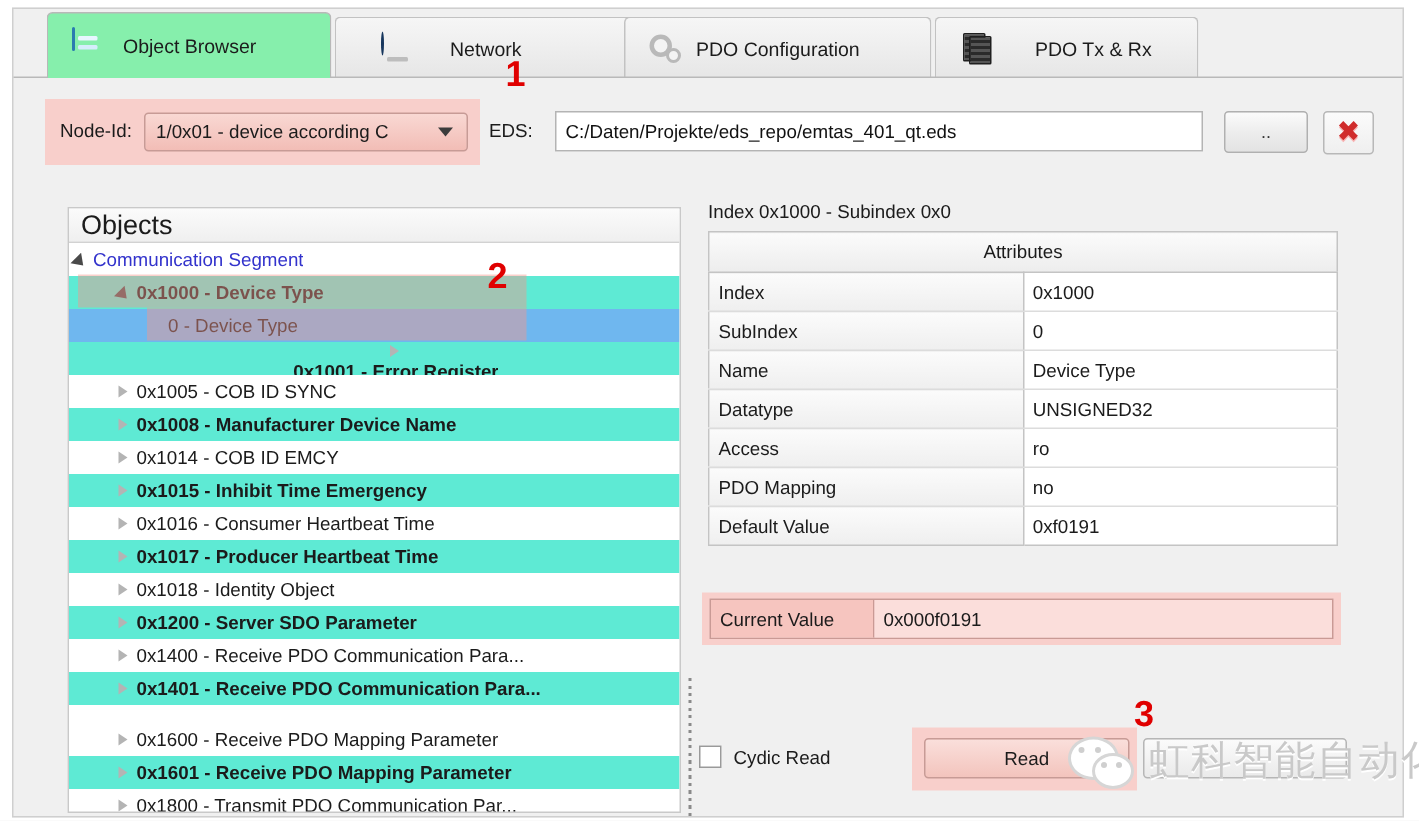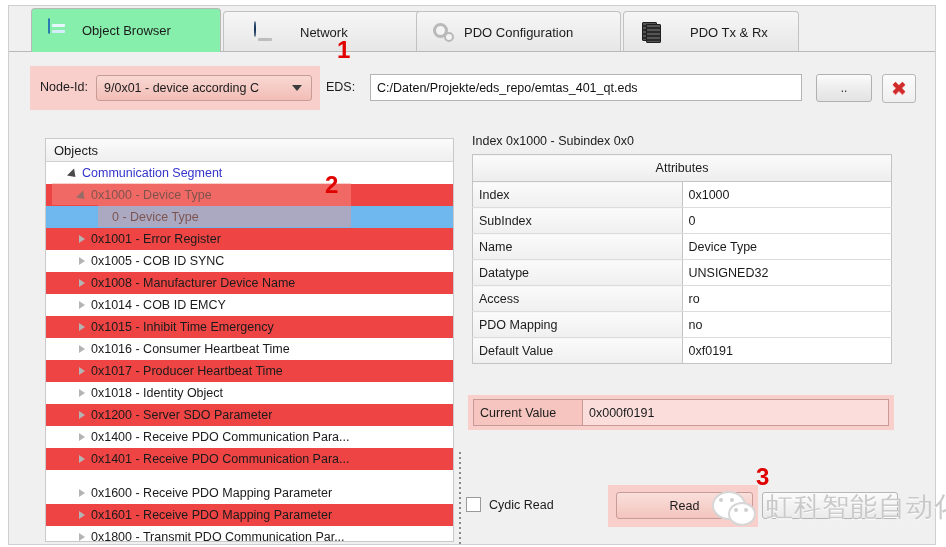--- a/index.html
+++ b/index.html
@@ -157,28 +157,28 @@
   
   .tree-panel{
     position:absolute;left:45px;top:138px;width:409px;height:404px;
     background:#ffffff;border:1px solid #c9c9c9;box-sizing:border-box;
     overflow:hidden;
   }
   .tree-head{
     height:22px;background:linear-gradient(to bottom,#fbfbfb,#efefef);
     border-bottom:1px solid #d2d2d2;
     display:flex;align-items:center;padding-left:8px;
-    font-size:13px;color:#1b1b1b;
+    font-size:18px;color:#1b1b1b;
   }
   .tree-body{position:relative;}
   .trow{
     height:22px;display:flex;align-items:center;position:relative;
     font-size:12.5px;color:#1b1b1b;white-space:nowrap;cursor:default;
   }
-  .trow.alt{background:#ef4444;}
+  .trow.alt{background:#5eead4;font-weight:bold;}
   .trow.sel{background:#6fb7ef;}
   .trow.root{color:#3333cc;}
   .twist{
     width:13px;height:13px;margin-right:3px;flex:none;position:relative;
   }
   .twist.closed:before{
     content:"";position:absolute;left:4px;top:2px;
     border-top:4.5px solid transparent;border-bottom:4.5px solid transparent;
     border-left:6px solid transparent;
     box-sizing:border-box;
@@ -356,21 +356,21 @@
       <div class="tabs-underline"></div>
     </div>
   </div>
 
   <div class="nodebar">
     <div class="hl-node"></div>
 
     <span class="node-label">Node-Id:</span>
 
     <div class="node-combo">
-      <span class="val">9/0x01 - device according C</span>
+      <span class="val">1/0x01 - device according C</span>
       <span class="caret-dn"></span>
     </div>
 
     <span class="eds-label">EDS:</span>
 
     <div class="eds-input">
       <span>C:/Daten/Projekte/eds_repo/emtas_401_qt.eds</span>
     </div>
 
     <div class="btn-dots">
@@ -378,33 +378,33 @@
     </div>
 
     <div class="btn-clear">
       <span class="xmark">✖</span>
     </div>
   </div>
 
   <div class="tree-panel">
     <div class="tree-head">Objects</div>
     <div class="tree-body" id="tree-body">
-        <div class="trow root" style="padding-left: 20px;">
+        <div class="trow root" style="padding-left: 0;">
           <span class="twist open"></span>
           <span class="tlbl">Communication Segment</span>
         </div>
         <div class="trow alt" style="padding-left: 29px;">
           <span class="twist open"></span>
           <span class="tlbl">0x1000 - Device Type</span>
         </div>
         <div class="trow sel" style="padding-left: 50px;">
           <span class="twist"></span>
           <span class="tlbl">0 - Device Type</span>
         </div>
-        <div class="trow alt" style="padding-left: 29px;">
+        <div class="trow alt" style="padding-left: 29px; flex-direction: column;">
           <span class="twist closed"></span>
           <span class="tlbl">0x1001 - Error Register</span>
         </div>
         <div class="trow" style="padding-left: 29px;">
           <span class="twist closed"></span>
           <span class="tlbl">0x1005 - COB ID SYNC</span>
         </div>
         <div class="trow alt" style="padding-left: 29px;">
           <span class="twist closed"></span>
           <span class="tlbl">0x1008 - Manufacturer Device Name</span>

